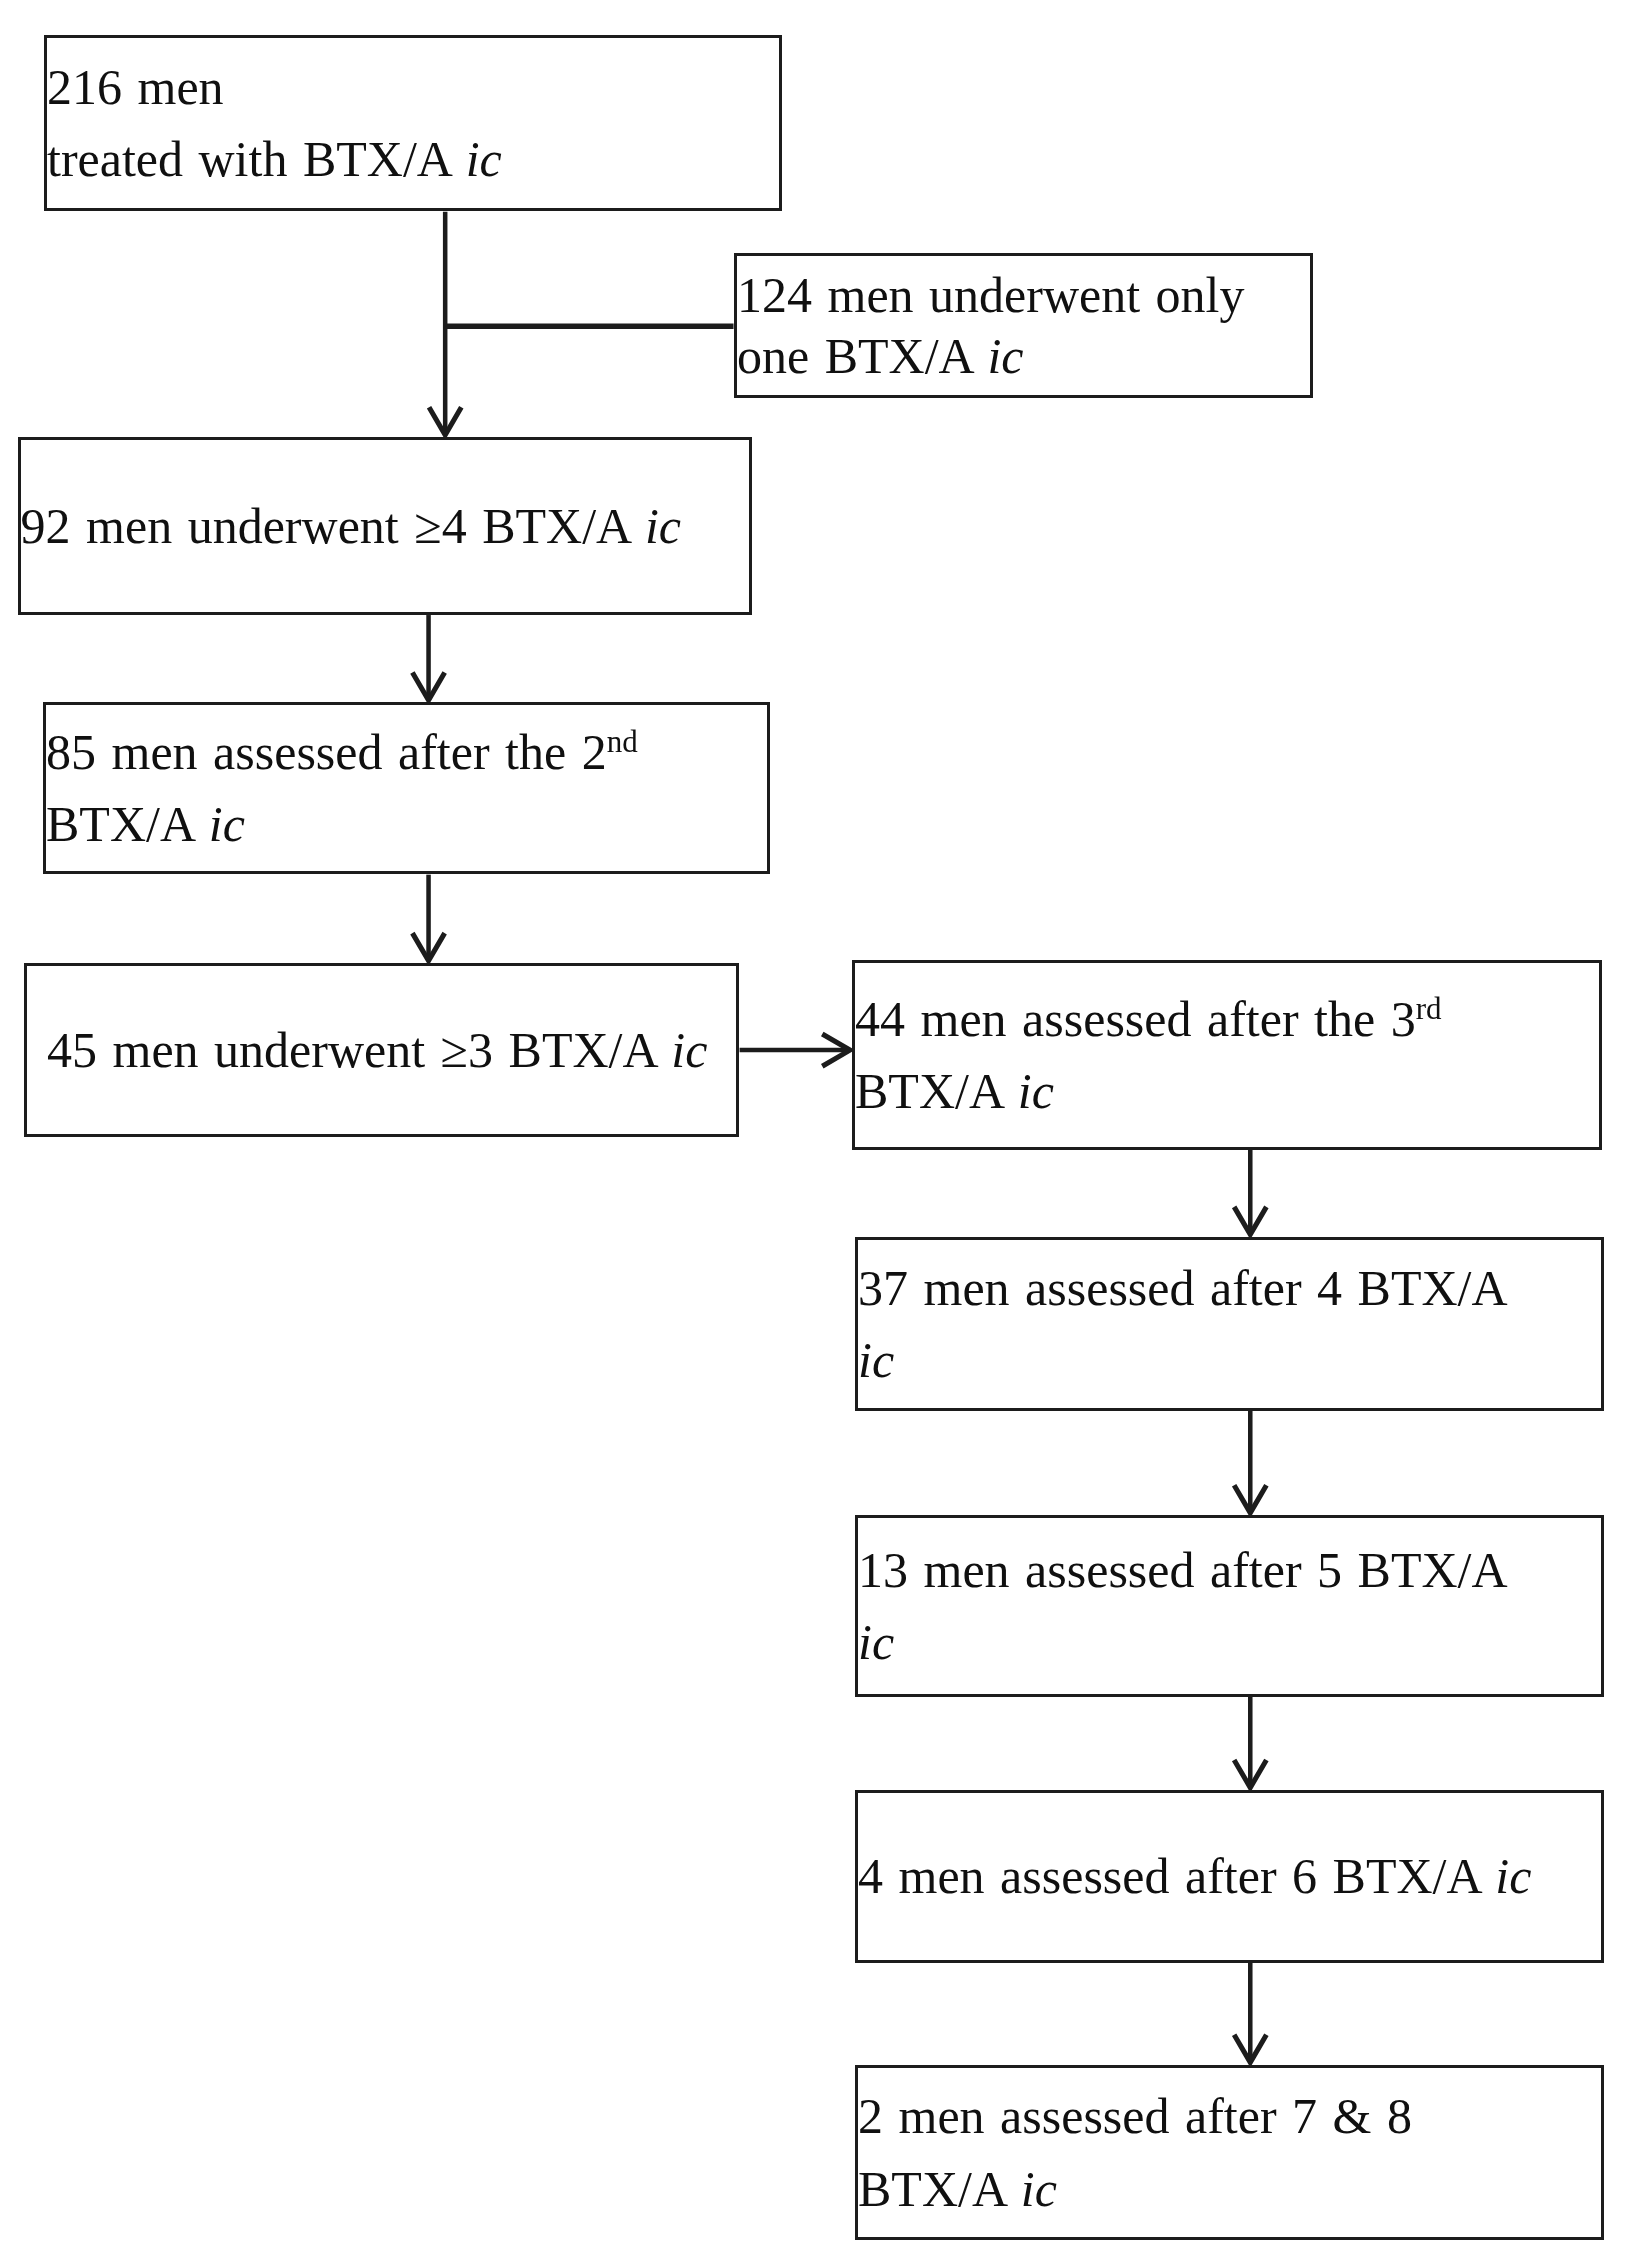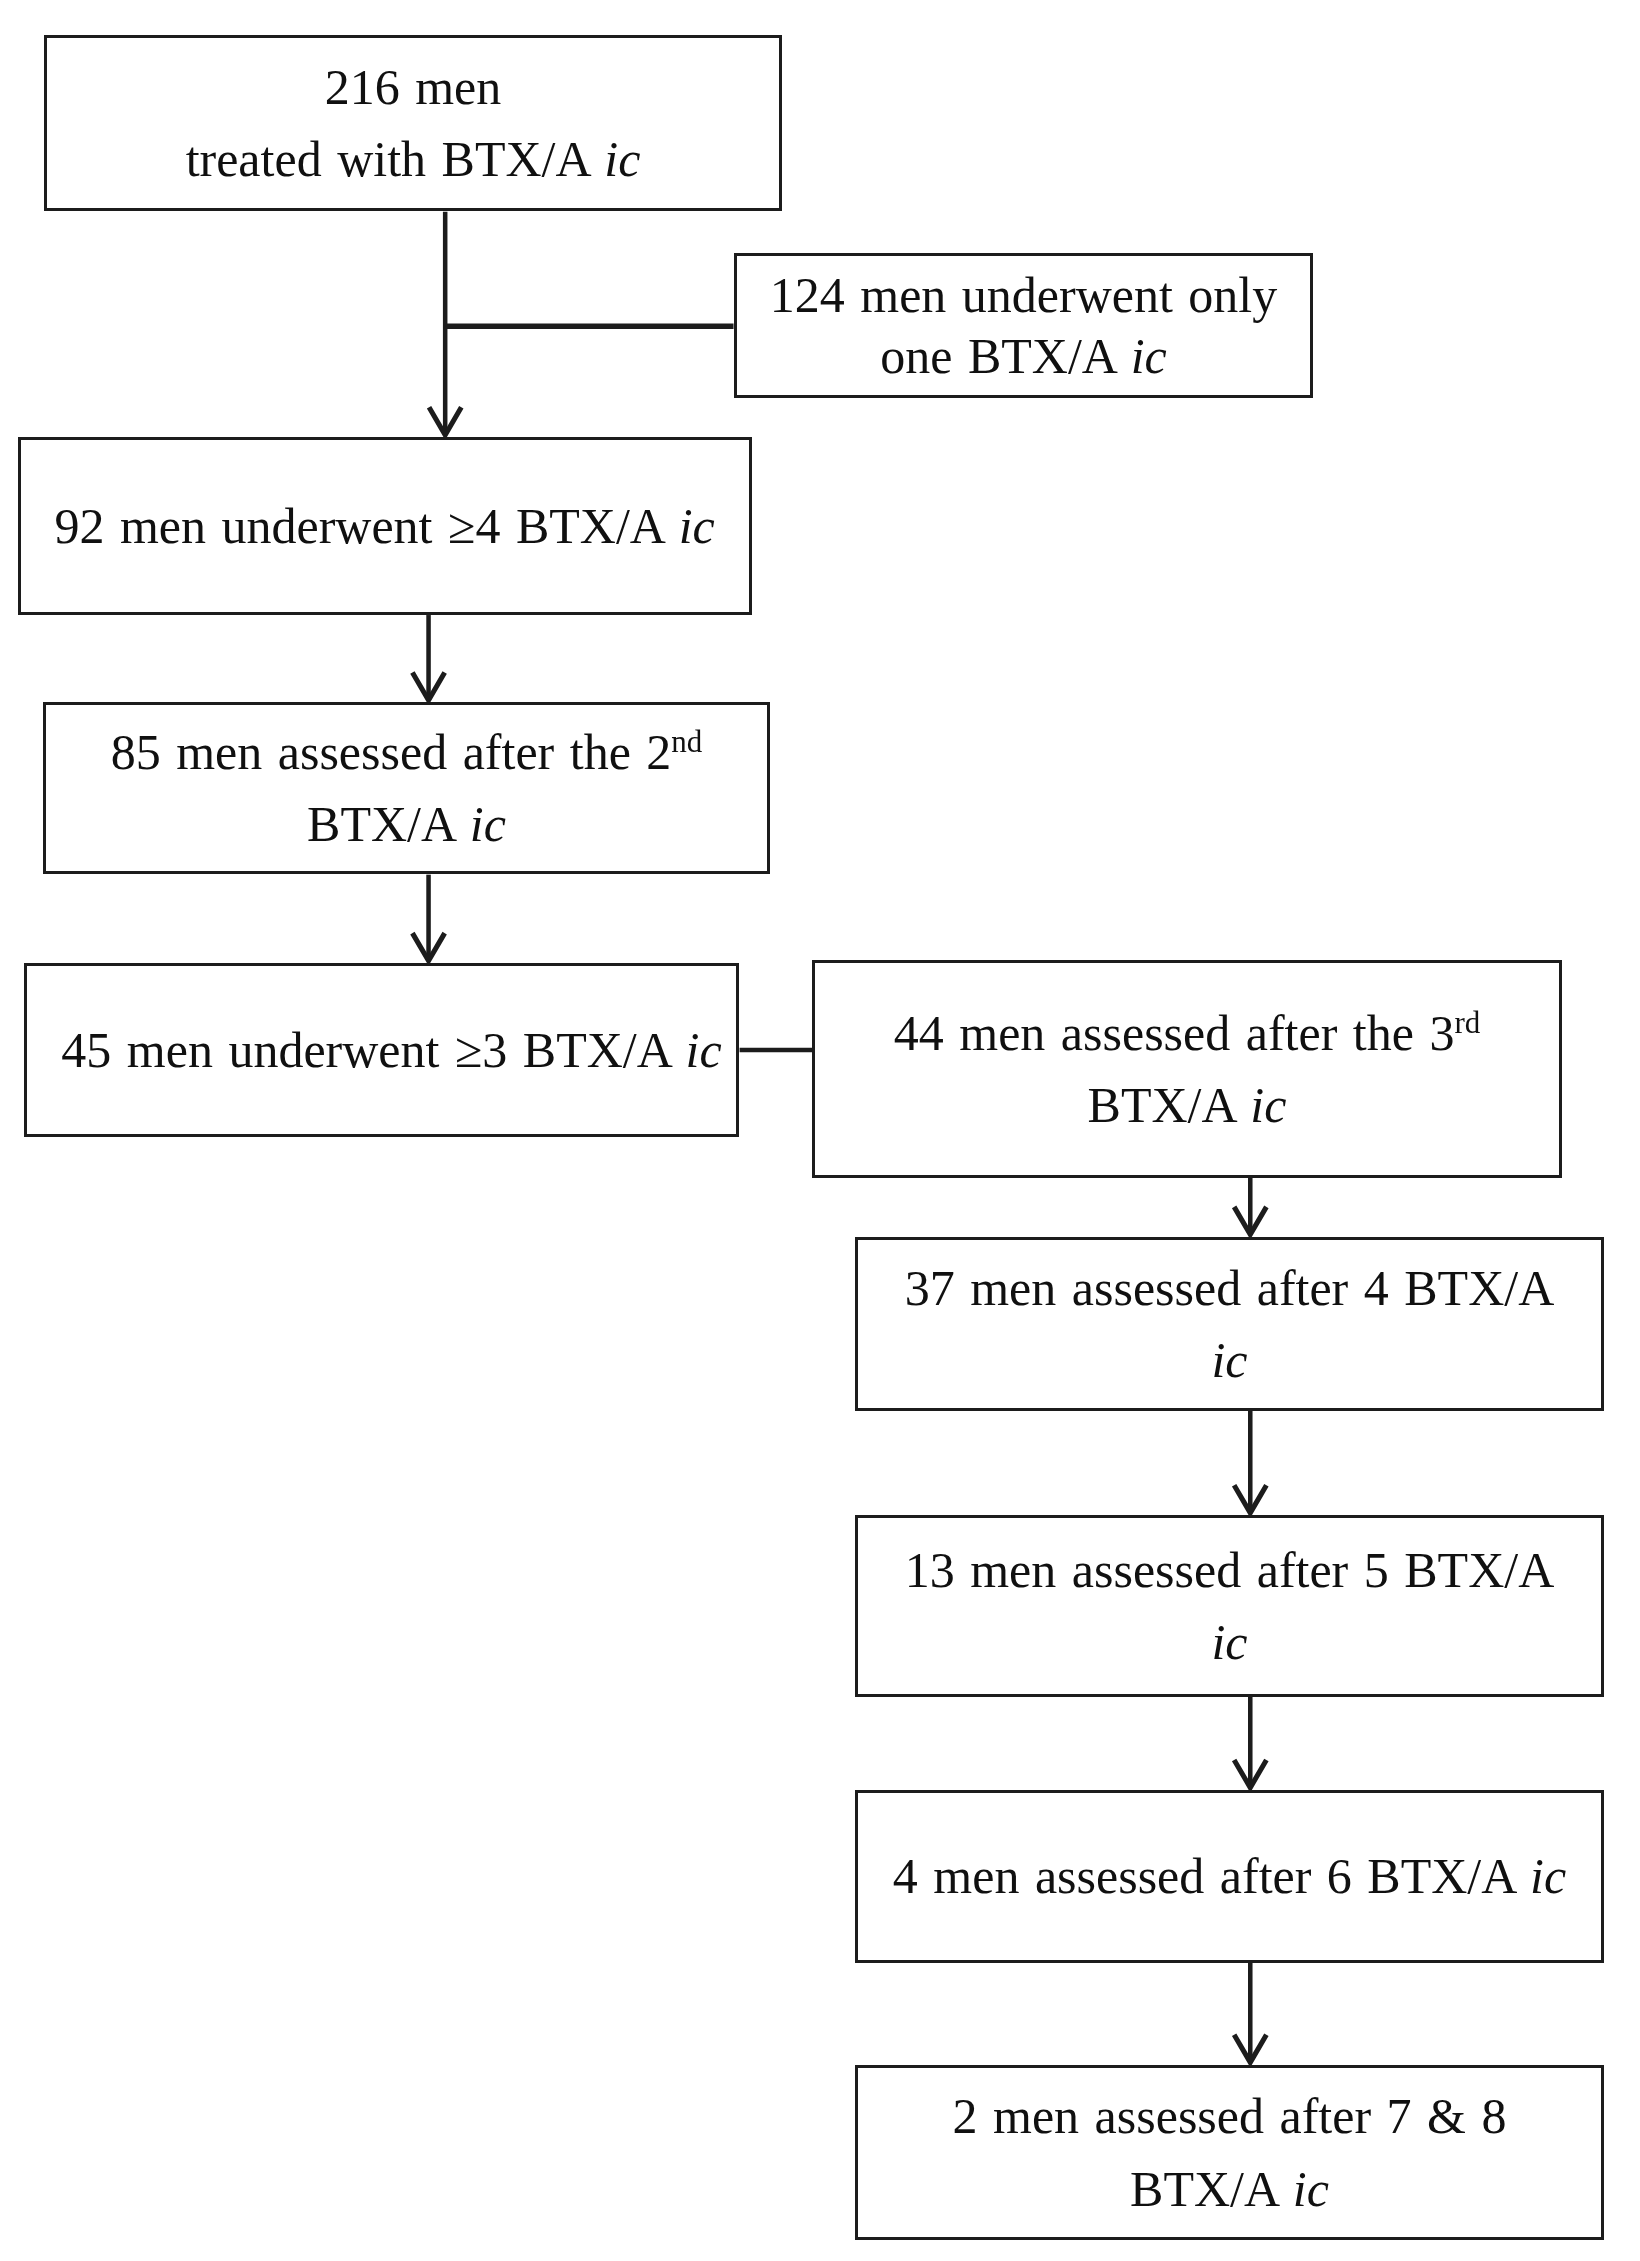--- a/index.html
+++ b/index.html
@@ -28,41 +28,41 @@
     fill: none;
   }
   .flow-box {
     position: absolute;
     box-sizing: border-box;
     border: 3.5px solid #1c1c1c;
     background: #ffffff;
     display: flex;
     flex-direction: column;
     justify-content: center;
-    align-items: center;
+    align-items: flex-start;
     text-align: center;
     font-size: 50px;
     line-height: 1.45;
     word-spacing: 0.06em;
     white-space: nowrap;
   }
   .flow-box .line { display: block; }
   .it  { font-style: italic; }
   .sup {
     font-size: 62%;
     vertical-align: 0.55em;
     line-height: 0;
   }
   
   #b216 { left: 44px;   top: 35px;   width: 738px; height: 176px; }
   #b124 { left: 734px; top: 253px;  width: 579px; height: 145px; line-height: 1.22; }
   #b92  { left: 17.6px;   top: 437px;  width: 734px; height: 178px; }
   #b85  { left: 43px;   top: 702px; width: 727px; height: 172px; }
   #b45  { left: 24px;   top: 963px; width: 715px; height: 174px; padding-left: 20px; }
-  #b44  { left: 812px; top: 960px; width: 750px; height: 218px; }
+  #b44  { left: 852px; top: 960px; width: 750px; height: 190px; }
   #b23  { left: 855px; top: 1237px; width: 749px; height: 174px; }
   #b13  { left: 855px; top: 1515px; width: 749px; height: 182px; }
   #b4   { left: 855px; top: 1790px; width: 749px; height: 173px; }
   #b2   { left: 855px; top: 2065px; width: 749px; height: 175px; }
 </style>
 </head>
 <body>
 
 <div class="page">
 

